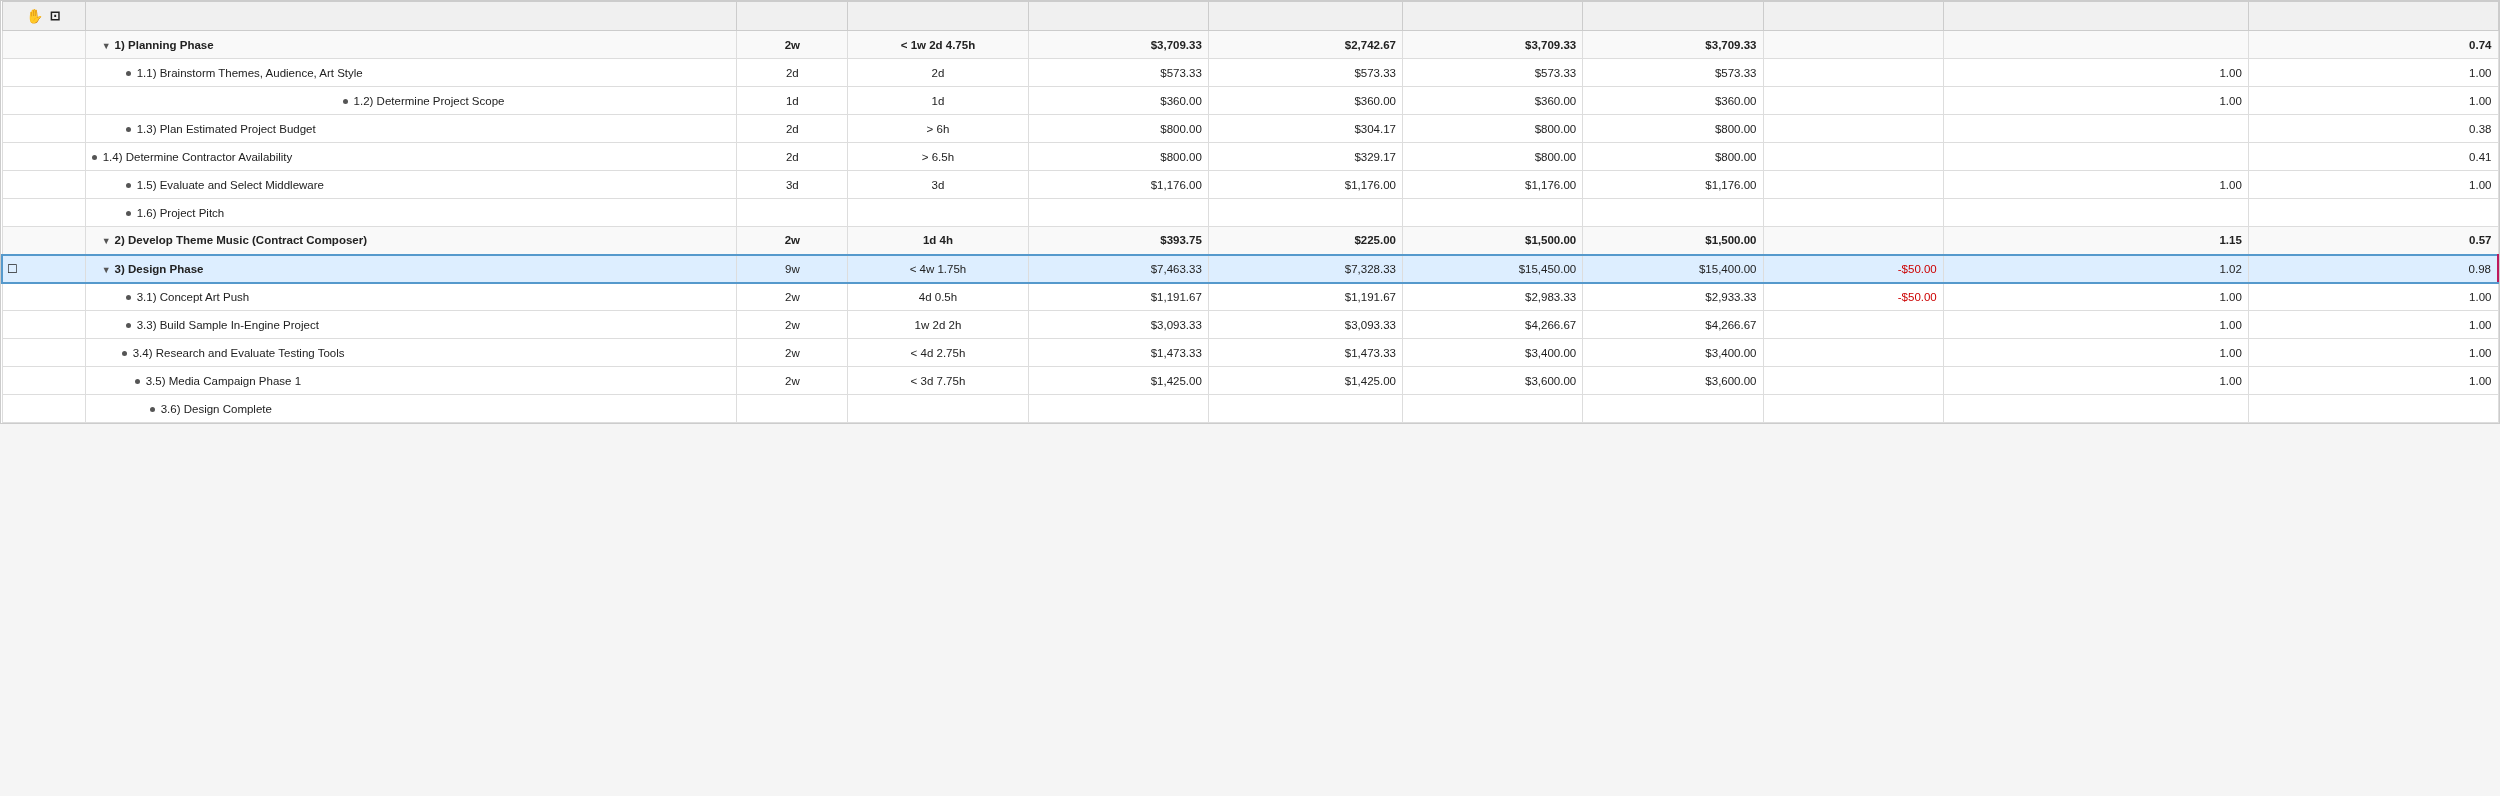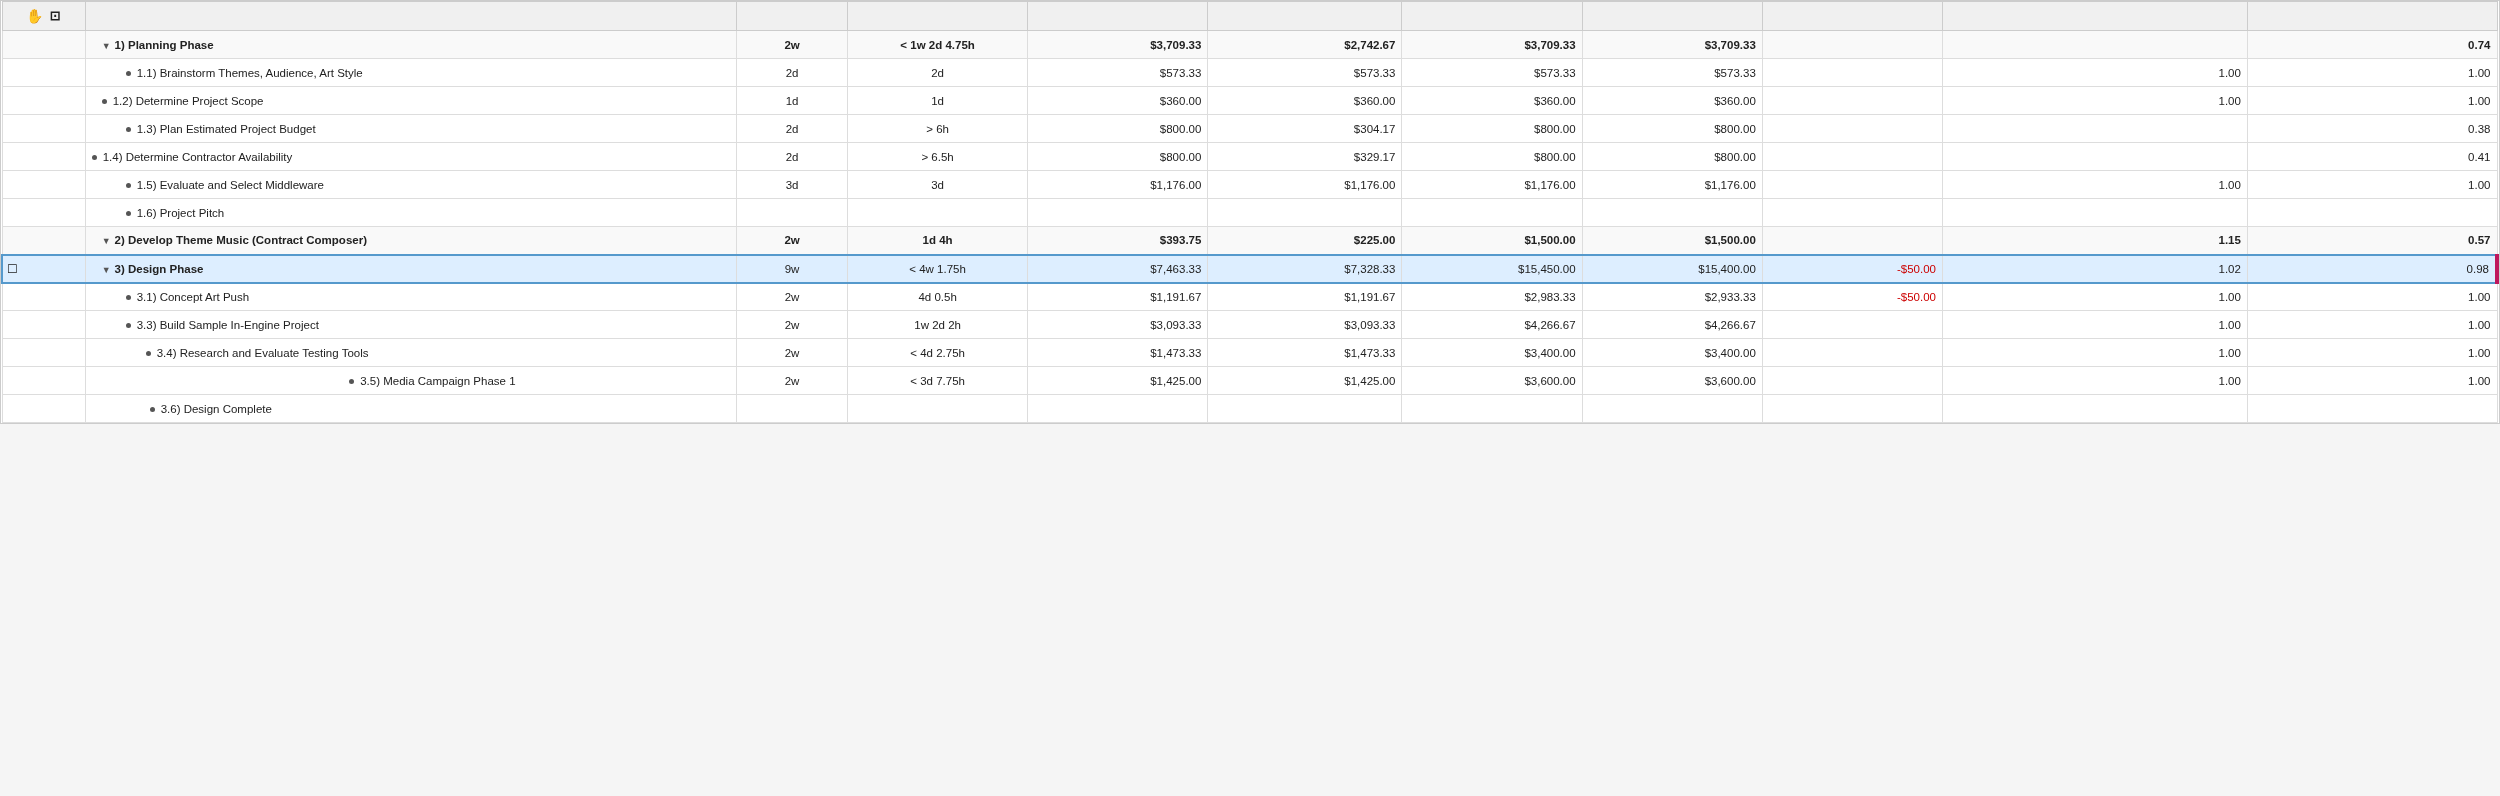--- a/index.html
+++ b/index.html
@@ -61,21 +61,21 @@
 
     tr.phase-row td { background: #f9f9f9; font-weight: 600; }
     tr.subitem-row td { background: #fff; font-weight: normal; }
 
     tr.selected-row td {
       background: #ddeeff !important;
       border-top: 2px solid #5599cc;
       border-bottom: 2px solid #5599cc;
     }
     tr.selected-row td:first-child { border-left: 2px solid #5599cc; }
-    tr.selected-row td:last-child { border-right: 4px solid #be185d; }
+    tr.selected-row td:last-child { border-right: 2px solid #be185d; }
   </style>
 </head>
 <body>
 
 <div class="table-wrapper">
   <table>
     <colgroup>
       <col class="col-tools">
       <col class="col-title">
       <col class="col-effort">
@@ -130,21 +130,21 @@
           <td class="right">$573.33</td>
           <td class="right">$573.33</td>
           <td class="right">$573.33</td>
           <td class="right">$573.33</td>
           <td class="right"></td>
           <td class="right">1.00</td>
           <td class="right">1.00</td>
         </tr>
         <tr class="subitem-row">
           <td style="padding: 2px 4px;"></td>
-          <td style="padding-left: 16px;"><span style="display: inline-block; width: 5px; height: 5px; border-radius: 50%; background: rgb(85, 85, 85); margin-right: 6px; vertical-align: middle;"></span><span>1.2)  Determine Project Scope</span></td>
+          <td style="padding-left: 31px; text-align: center;"><span style="display: inline-block; width: 5px; height: 5px; border-radius: 50%; background: rgb(85, 85, 85); margin-right: 6px; vertical-align: middle;"></span><span>1.2)  Determine Project Scope</span></td>
           <td class="center">1d</td>
           <td class="center">1d</td>
           <td class="right">$360.00</td>
           <td class="right">$360.00</td>
           <td class="right">$360.00</td>
           <td class="right">$360.00</td>
           <td class="right"></td>
           <td class="right">1.00</td>
           <td class="right">1.00</td>
         </tr>
@@ -251,34 +251,34 @@
           <td class="right">$3,093.33</td>
           <td class="right">$3,093.33</td>
           <td class="right">$4,266.67</td>
           <td class="right">$4,266.67</td>
           <td class="right"></td>
           <td class="right">1.00</td>
           <td class="right">1.00</td>
         </tr>
         <tr class="subitem-row">
           <td style="padding: 2px 4px;"></td>
-          <td style="padding-left: 60px;"><span style="display: inline-block; width: 5px; height: 5px; border-radius: 50%; background: rgb(85, 85, 85); margin-right: 6px; vertical-align: middle;"></span><span>3.4)  Research and Evaluate Testing Tools</span></td>
+          <td style="padding-left: 36px;"><span style="display: inline-block; width: 5px; height: 5px; border-radius: 50%; background: rgb(85, 85, 85); margin-right: 6px; vertical-align: middle;"></span><span>3.4)  Research and Evaluate Testing Tools</span></td>
           <td class="center">2w</td>
           <td class="center">&lt; 4d 2.75h</td>
           <td class="right">$1,473.33</td>
           <td class="right">$1,473.33</td>
           <td class="right">$3,400.00</td>
           <td class="right">$3,400.00</td>
           <td class="right"></td>
           <td class="right">1.00</td>
           <td class="right">1.00</td>
         </tr>
         <tr class="subitem-row">
           <td style="padding: 2px 4px;"></td>
-          <td style="padding-left: 49px; text-align: center;"><span style="display: inline-block; width: 5px; height: 5px; border-radius: 50%; background: rgb(85, 85, 85); margin-right: 6px; vertical-align: middle;"></span><span>3.5)  Media Campaign Phase 1</span></td>
+          <td style="padding-left: 49px;"><span style="display: inline-block; width: 5px; height: 5px; border-radius: 50%; background: rgb(85, 85, 85); margin-right: 6px; vertical-align: middle;"></span><span>3.5)  Media Campaign Phase 1</span></td>
           <td class="center">2w</td>
           <td class="center">&lt; 3d 7.75h</td>
           <td class="right">$1,425.00</td>
           <td class="right">$1,425.00</td>
           <td class="right">$3,600.00</td>
           <td class="right">$3,600.00</td>
           <td class="right"></td>
           <td class="right">1.00</td>
           <td class="right">1.00</td>
         </tr>

